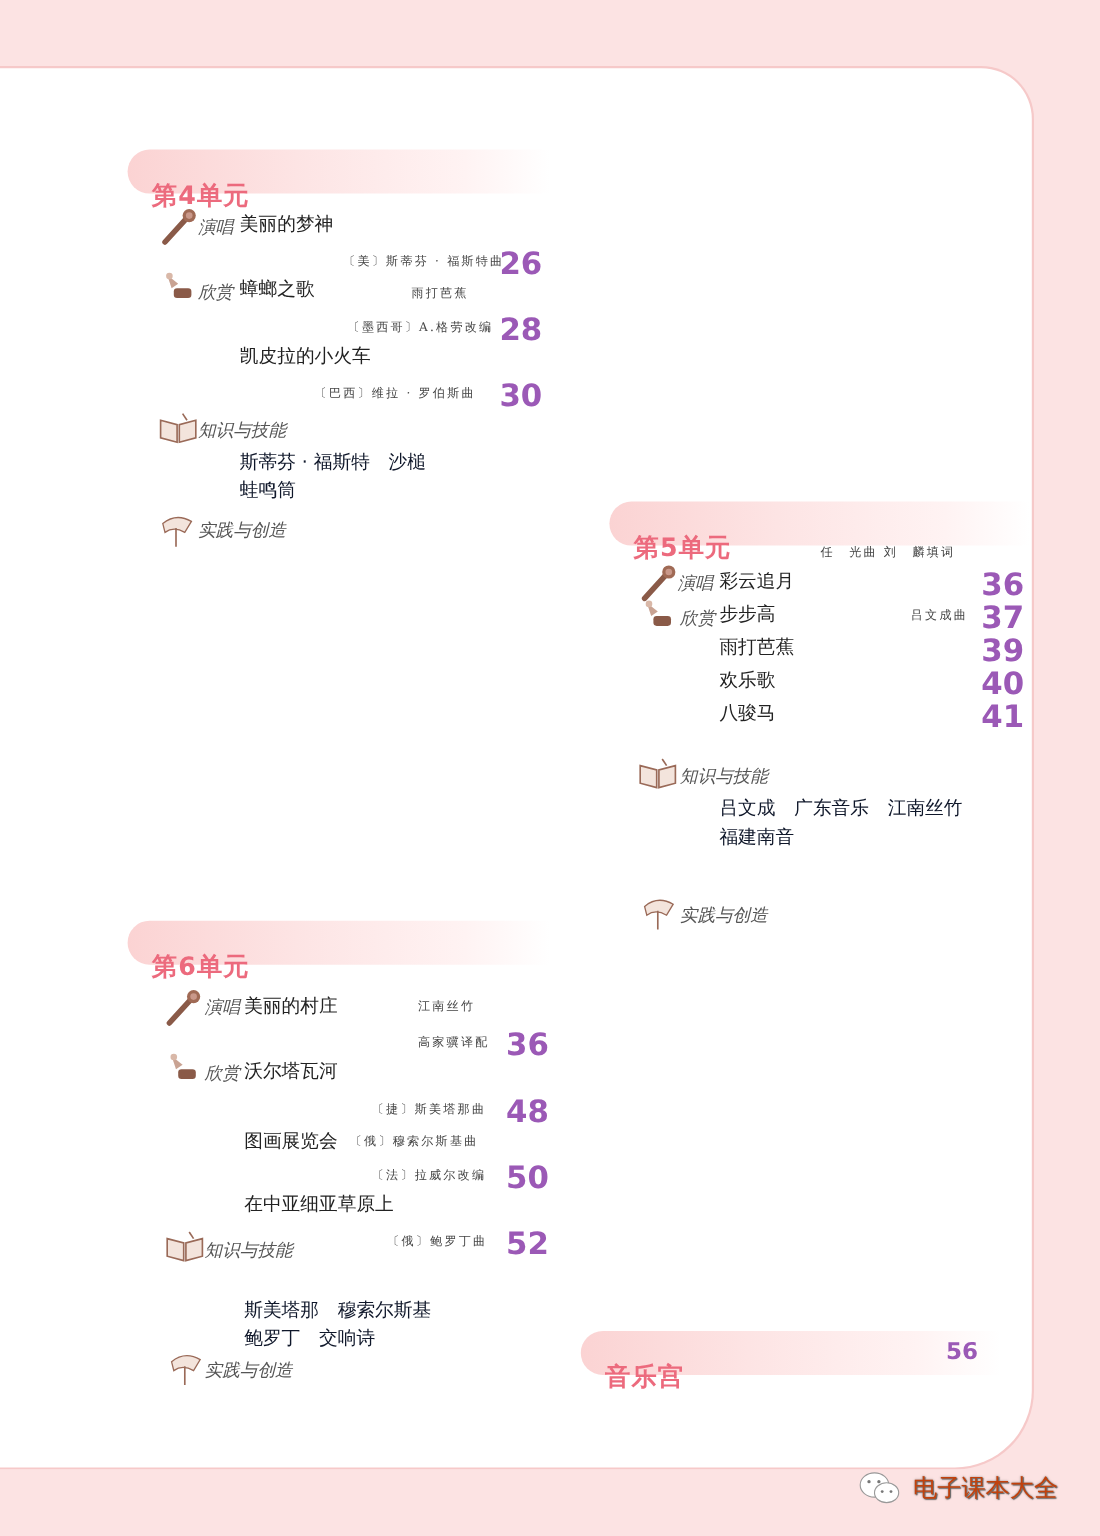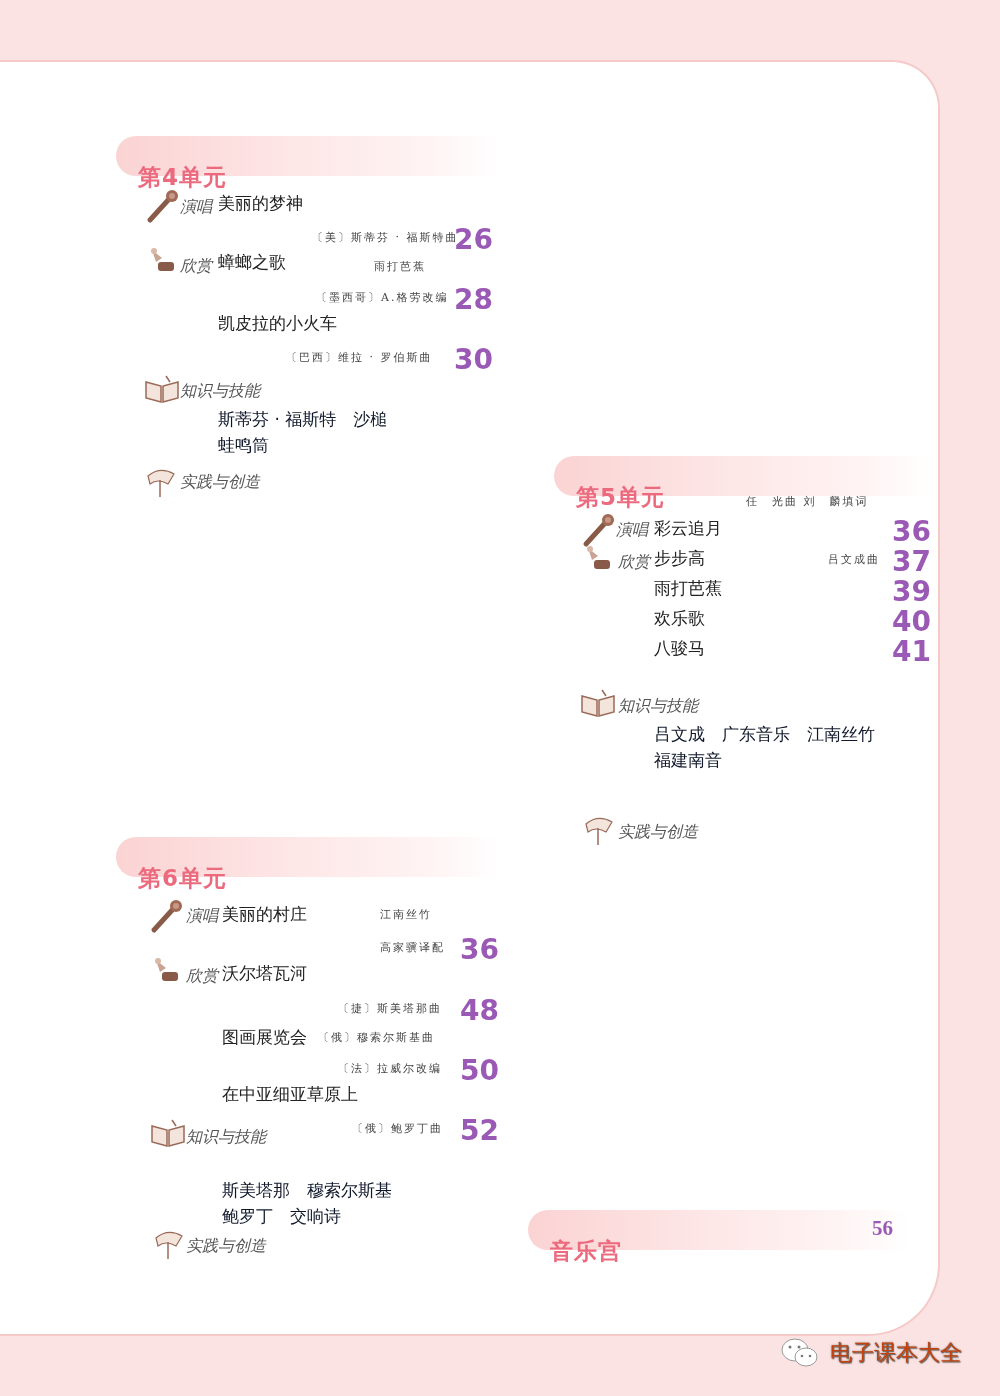--- a/index.html
+++ b/index.html
@@ -181,21 +181,21 @@
 <span class="abs kw" style="left:222px;top:1205px">鲍罗丁　交响诗</span>
 
 <svg class="icon" style="left:154px;top:1228px" width="30" height="32" viewBox="0 0 30 32">
   <path d="M2 10 Q14 0 28 8 L22 18 Q12 12 4 18 Z" fill="#f3e4dc" stroke="#9a6a58" stroke-width="1.2"></path>
   <line x1="14" y1="14" x2="14" y2="31" stroke="#9a6a58" stroke-width="1.5"></line>
 </svg>
 <span class="abs label" style="left:186px;top:1236px">实践与创造</span>
 
 <div class="band" style="left:528px;top:1210px;width:382px;text-align:right;">
   <span class="band-title">音乐宫</span>
-  <span class="abs page" style="left:344px;top:6px;font-size:21px;font-family:Liberation Serif, serif;">56</span>
+  <span class="abs page" style="left:332px;top:6px;font-size:21px;">56</span>
 </div>
 
 <div class="watermark">
   <svg width="40" height="32" viewBox="0 0 40 32">
     <ellipse cx="15" cy="13" rx="13" ry="11" fill="#fff" stroke="#999" stroke-width="1"></ellipse>
     <ellipse cx="26" cy="20" rx="11" ry="9" fill="#fff" stroke="#999" stroke-width="1"></ellipse>
     <circle cx="10" cy="10" r="1.5" fill="#777"></circle>
       <circle cx="19" cy="10" r="1.5" fill="#777"></circle>
     <circle cx="22" cy="19" r="1.3" fill="#777"></circle>
       <circle cx="30" cy="19" r="1.3" fill="#777"></circle>

